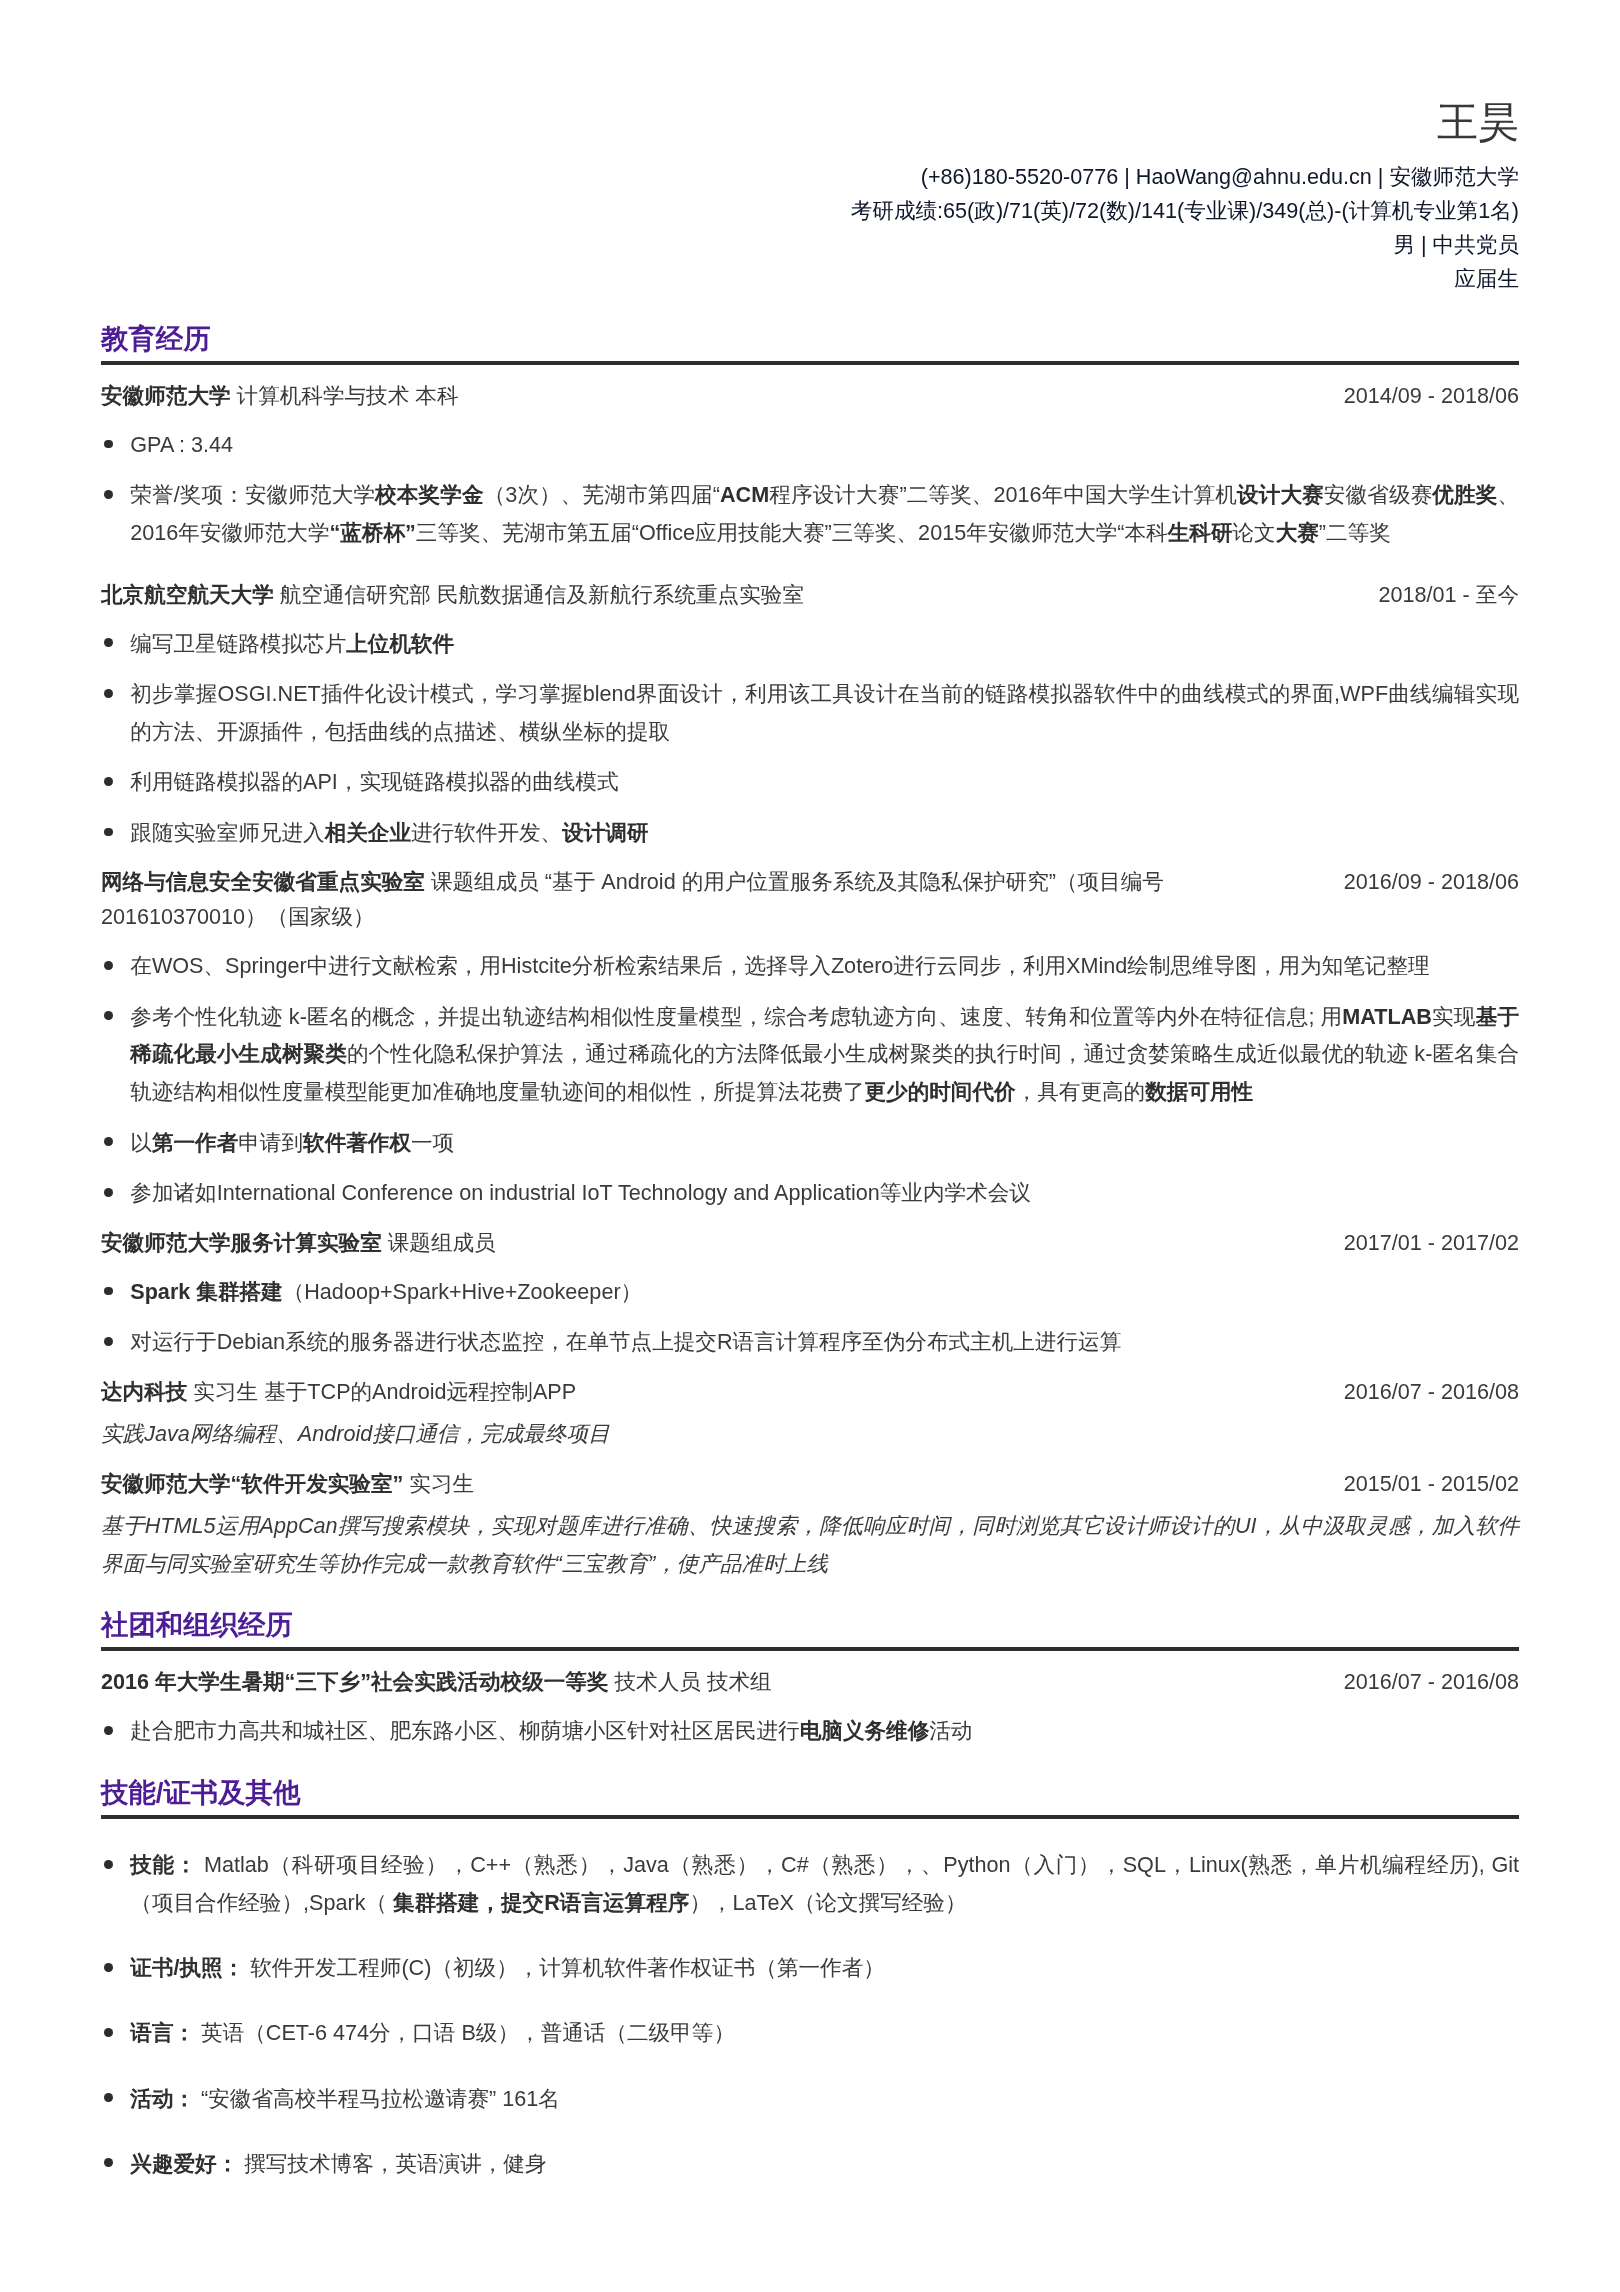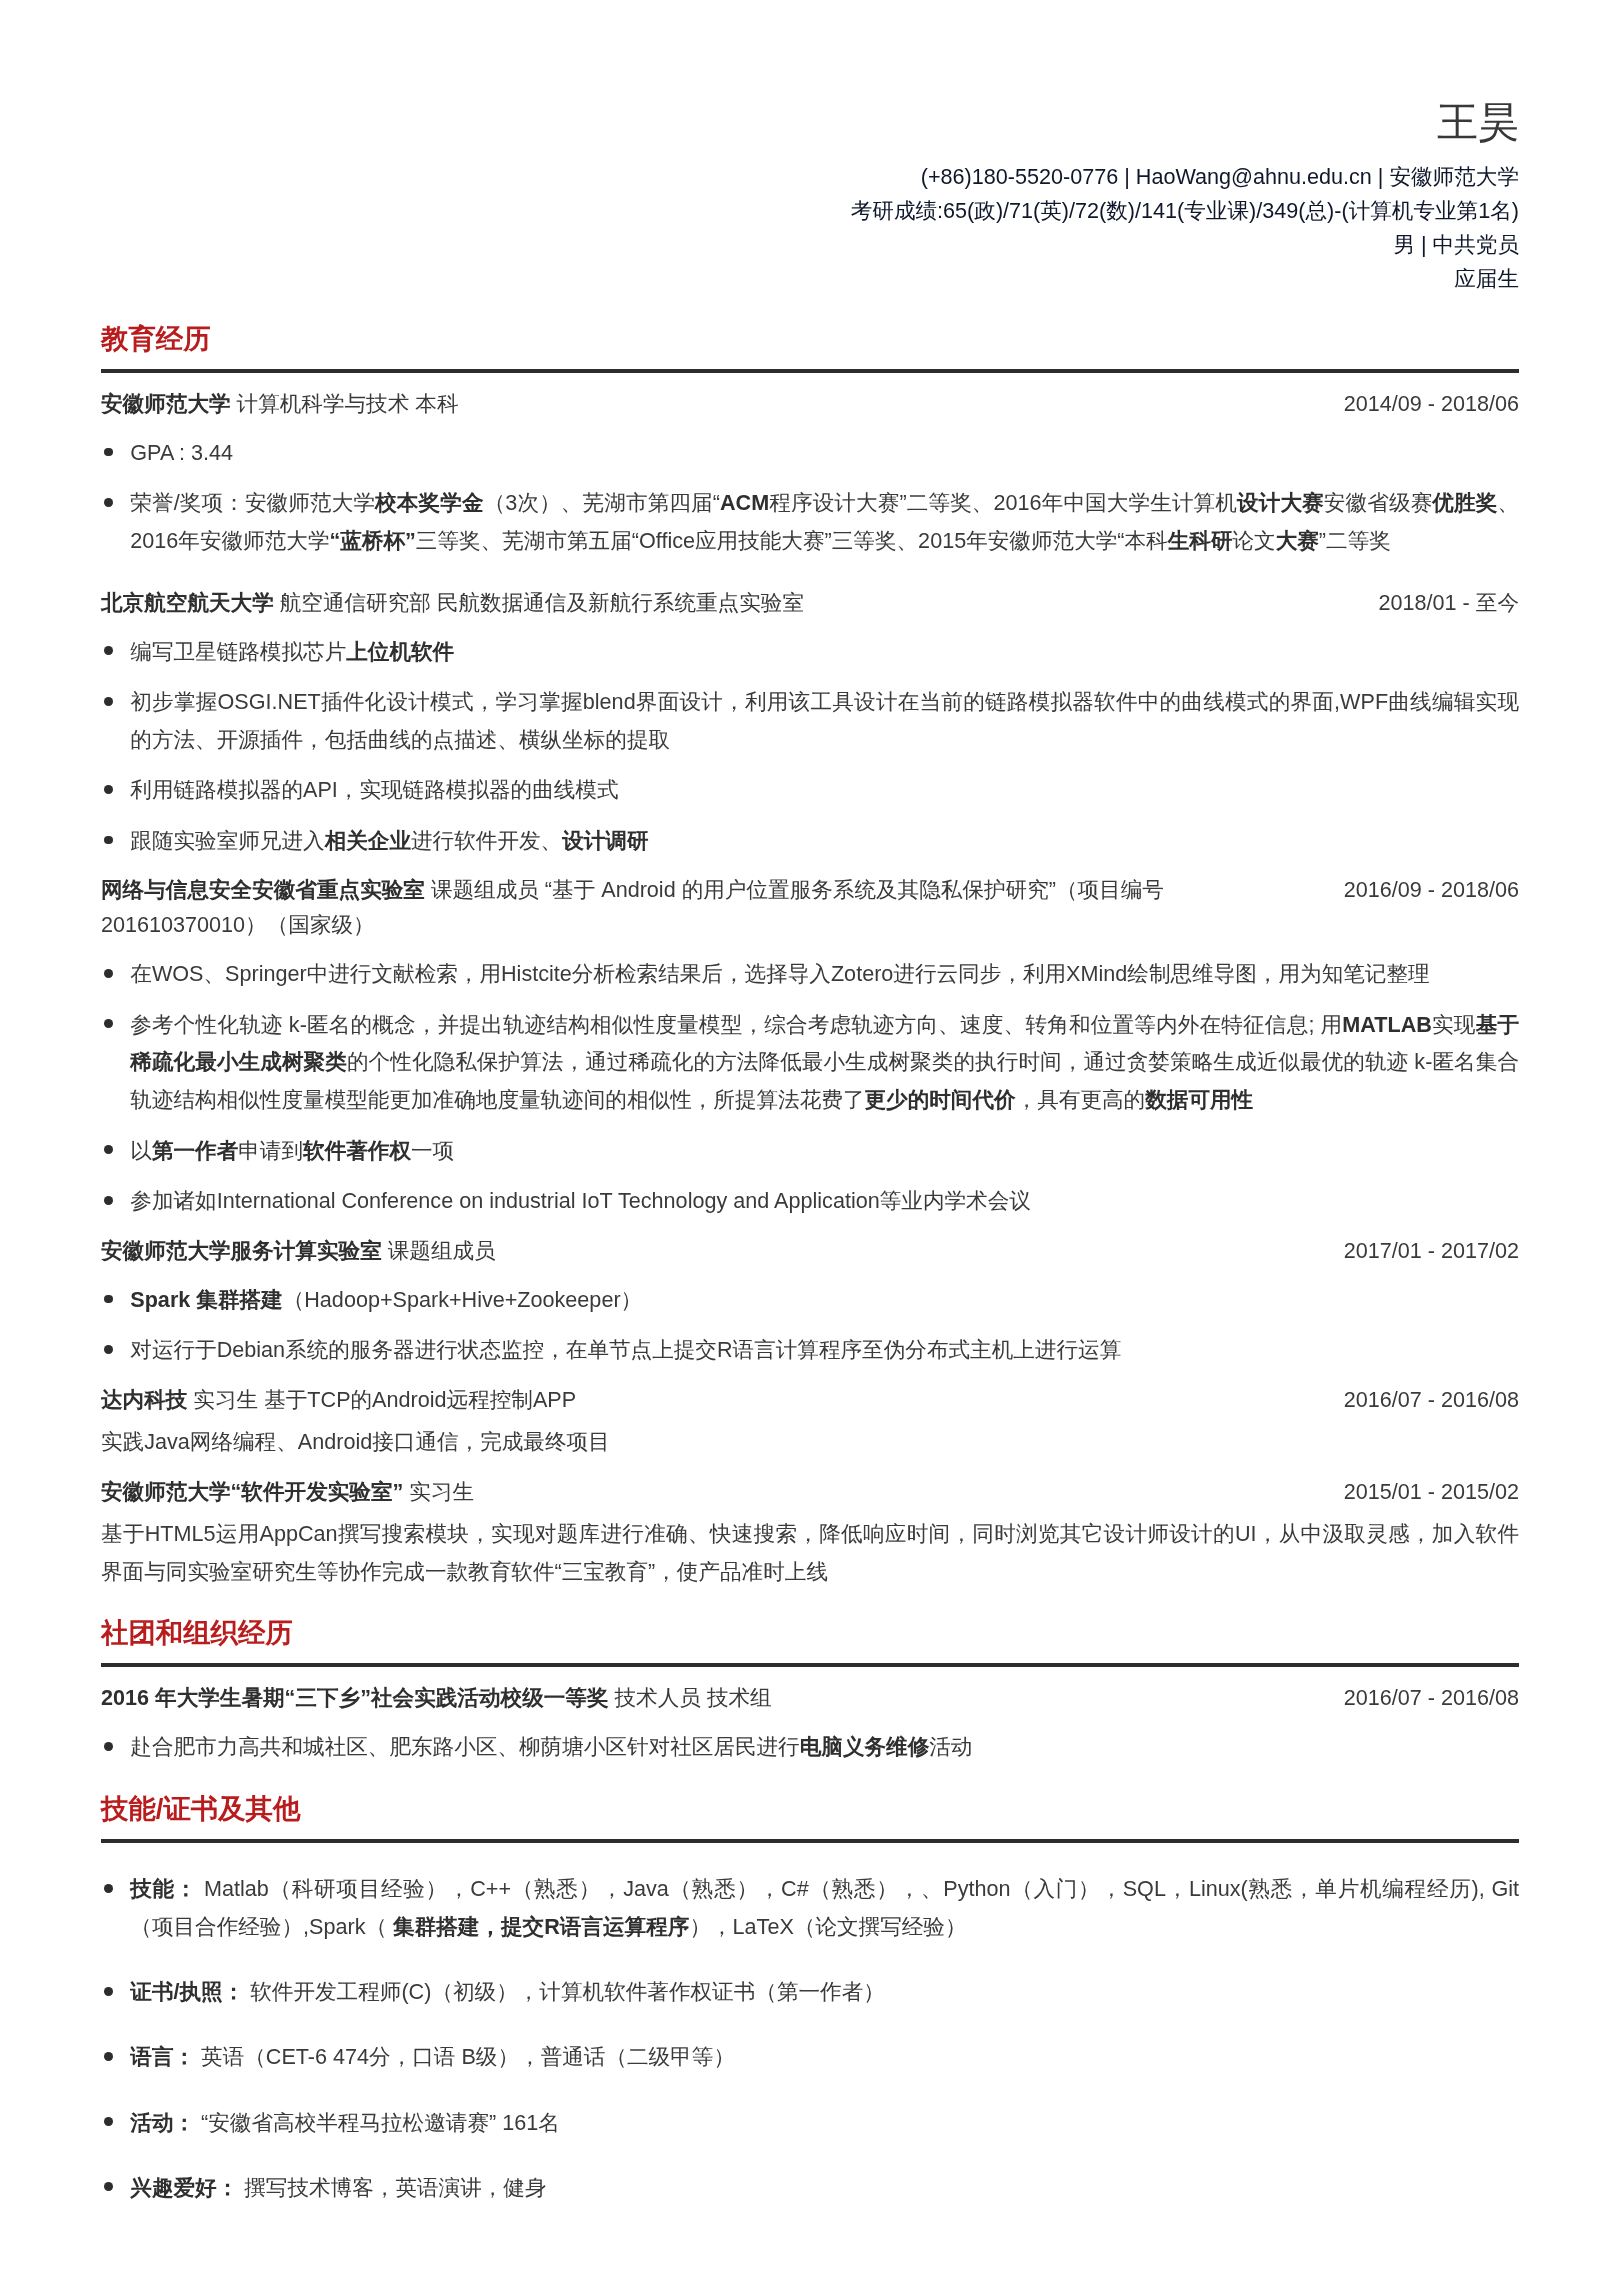--- a/index.html
+++ b/index.html
@@ -30,22 +30,22 @@
     color: #0f172a;
   }
   .hdr { margin-bottom: 29px; text-align: right; }
   
   .sec { margin-top: 25.5px; }
   .sec-title {
     margin: 0 0 13.7px 0;
     font-size: 27.4px;
     font-weight: 700;
     line-height: 1.25;
-    color: #b91c1c;
-    padding-bottom: 13px;
+    color: #4c1d95;
+    padding-bottom: 5px;
     border-bottom: 4.9px solid #2d2d2d;
   }
   
   .entry {
     display: flex;
     justify-content: space-between;
     align-items: flex-start;
     margin: 13.7px 0 5.9px 0;
     font-size: 21.6px;
     line-height: 1.6;
@@ -67,20 +67,21 @@
     border-radius: 50%;
     background: #2d2d2d;
     margin: 13.7px 17.6px 0 2.9px;
   }
   .bullet-text { flex: 1; text-align: justify; }
   .para {
     margin: 5.9px 0 9.8px 0;
     font-size: 21.6px;
     line-height: 1.75;
     text-align: justify;
+    font-style: italic;
   }
   .bseg { font-weight: 700; color: #2f2f2f; }
   
   #sections section:last-of-type .bullet { margin: 27.4px 0; }
 </style>
 </head>
 <body>
 
 <div class="page">
   <header class="hdr">

